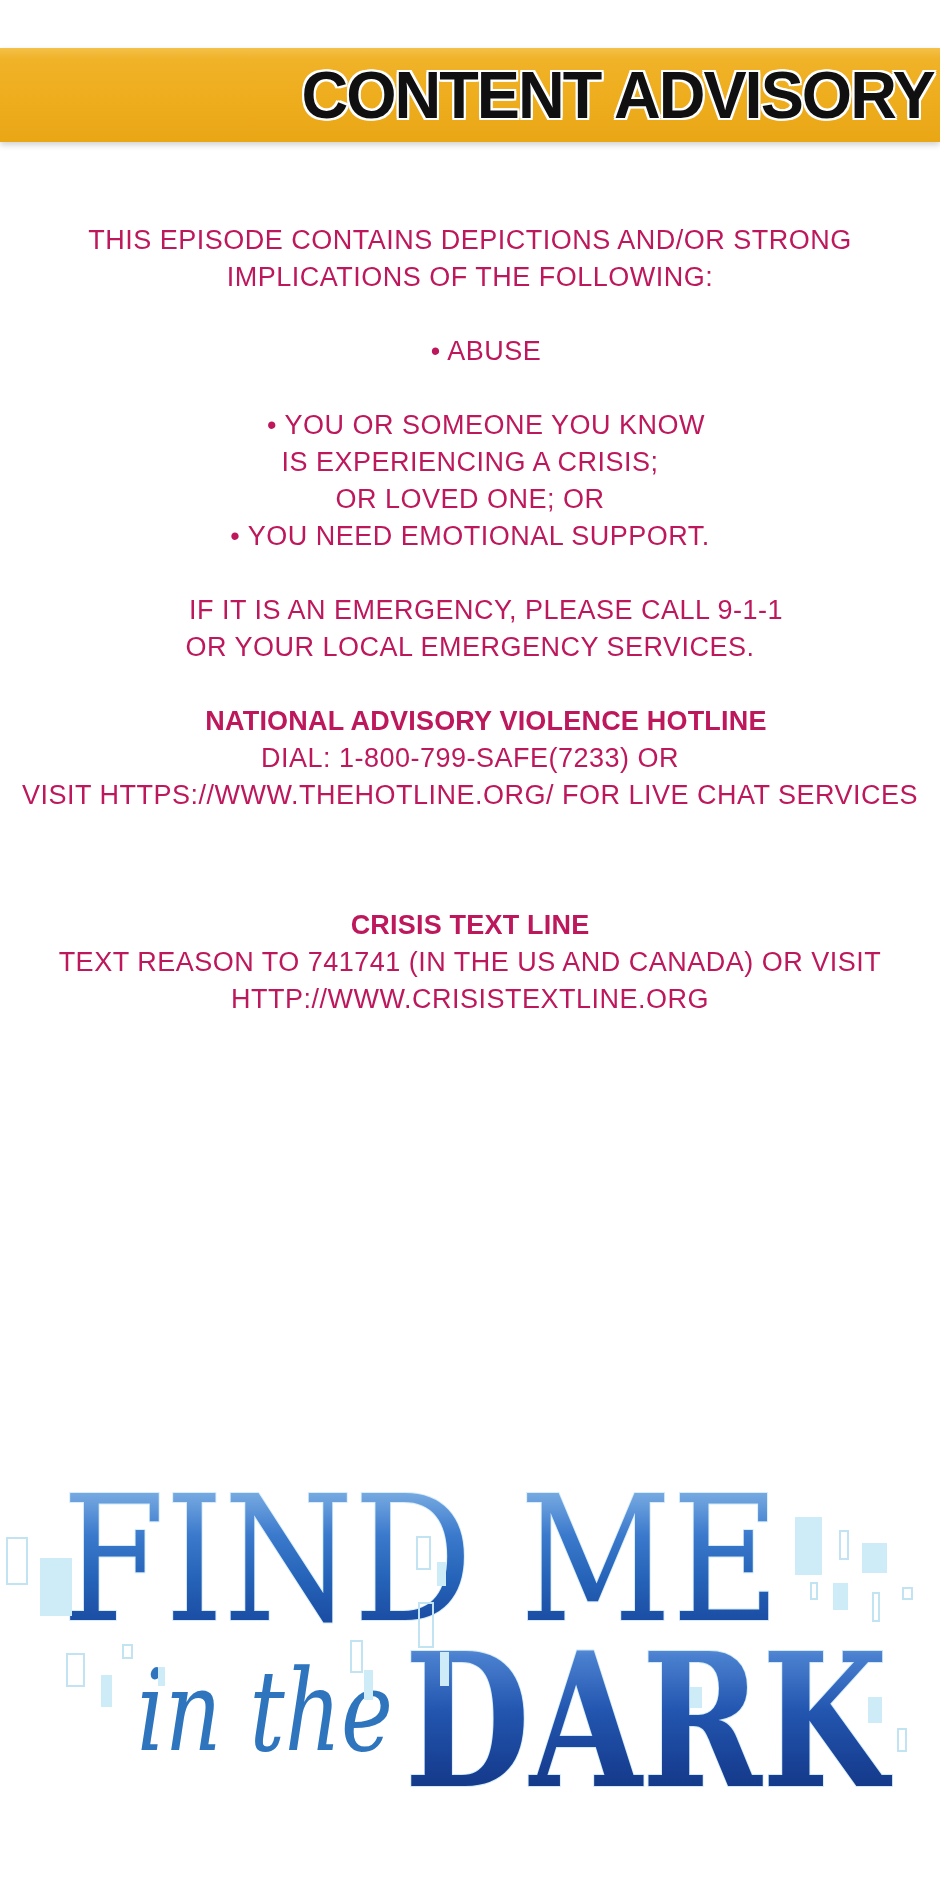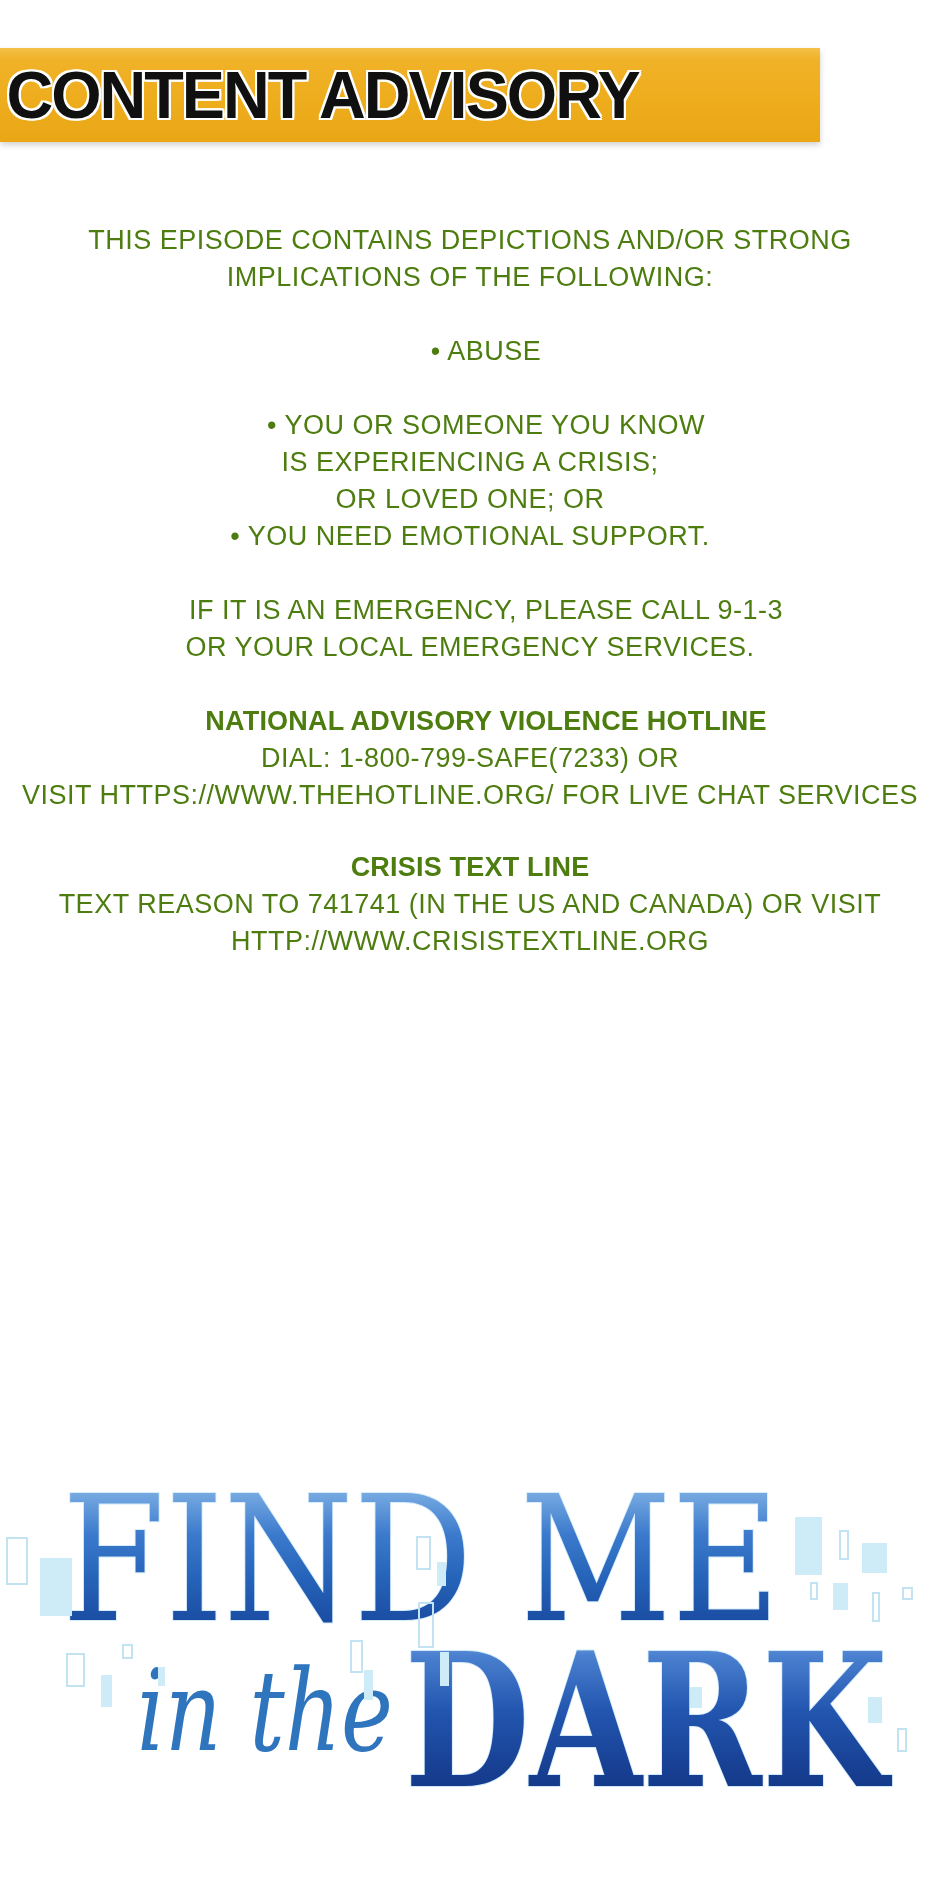--- a/index.html
+++ b/index.html
@@ -3,42 +3,42 @@
 <meta charset="utf-8">
 <style>
   html,body{margin:0;padding:0;background:#ffffff;}
   .page{
     position:relative;width:940px;height:1884px;margin:0 auto;
     background:#ffffff;overflow:hidden;
     font-family:"Liberation Sans",sans-serif;
   }
   
   .banner{
-    position:absolute;top:48px;left:0;width:820px;height:94px;
+    position:absolute;top:48px;left:0;width:940px;height:94px;
     background:linear-gradient(180deg,#f4c148 0%,#f0b228 12%,#eead1d 55%,#e9a716 100%);
     box-shadow:0 3px 6px rgba(0,0,0,0.18);
-    display:flex;align-items:center;justify-content:flex-start;
+    display:flex;align-items:center;justify-content:flex-end;
   }
   .banner-text{
     font-size:66px;font-weight:700;letter-spacing:-2px;color:#101010;
     transform:scaleX(0.98);
     text-shadow:-2px -2px 0 #fff,0 -2px 0 #fff,2px -2px 0 #fff,
                 -2px 0 0 #fff,2px 0 0 #fff,
                 -2px 2px 0 #fff,0 2px 0 #fff,2px 2px 0 #fff;
     white-space:nowrap;
   }
   
   .advisory{
     position:absolute;top:222px;left:0;width:940px;
-    text-align:center;color:#4d7c0f;
+    text-align:center;color:#be185d;
     font-size:27px;line-height:37px;letter-spacing:0.5px;
   }
   .line{white-space:nowrap;}
   .gap1{margin-top:37px;padding-left:32px;}
-  .gap2{margin-top:35px;}
+  .gap2{margin-top:93px;}
   .bold{font-weight:700;letter-spacing:0.2px;}
   
   .logo-wrap{position:absolute;top:1460px;left:0;width:940px;height:400px;}
   .logo-wrap svg{display:block;}
   
   .deco{position:absolute;box-sizing:border-box;}
   .deco.filled{background:#cdecf8;}
   .deco.outlined{border:2px solid #c2e4f2;background:transparent;}
 </style>
 </head>
@@ -55,21 +55,21 @@
     <div class="line">IMPLICATIONS OF THE FOLLOWING:</div>
 
     <div class="line gap1">• ABUSE</div>
 
 
     <div class="line gap1">• YOU OR SOMEONE YOU KNOW</div>
     <div class="line">IS EXPERIENCING A CRISIS;</div>
     <div class="line">OR LOVED ONE; OR</div>
     <div class="line">• YOU NEED EMOTIONAL SUPPORT.</div>
 
-    <div class="line gap1">IF IT IS AN EMERGENCY, PLEASE CALL 9-1-3</div>
+    <div class="line gap1">IF IT IS AN EMERGENCY, PLEASE CALL 9-1-1</div>
     <div class="line">OR YOUR LOCAL EMERGENCY SERVICES.</div>
 
     <div class="line gap1 bold">NATIONAL ADVISORY VIOLENCE HOTLINE</div>
     <div class="line">DIAL: 1-800-799-SAFE(7233) OR</div>
     <div class="line">VISIT HTTPS://WWW.THEHOTLINE.ORG/ FOR LIVE CHAT SERVICES</div>
 
     <div class="line gap2 bold">CRISIS TEXT LINE</div>
     <div class="line">TEXT REASON TO 741741 (IN THE US AND CANADA) OR VISIT</div>
     <div class="line">HTTP://WWW.CRISISTEXTLINE.ORG</div>
   </div>

